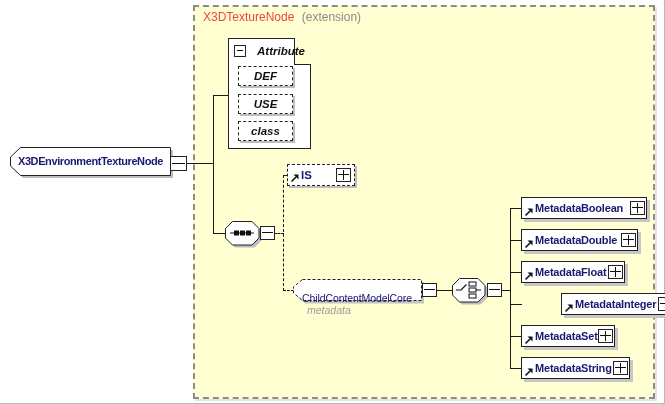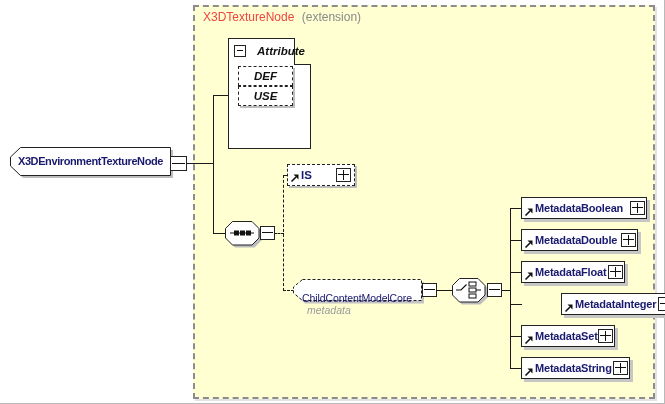--- a/index.html
+++ b/index.html
@@ -86,21 +86,22 @@
   <div class="hline" style="left:213px;top:95px;width:16px;"></div>
   <div class="hline" style="left:213px;top:233px;width:14px;"></div>
 
   <div class="attr-body"></div>
   <div class="attr-tab"></div>
   <div class="toggle" style="left:234px;top:45px;width:12px;height:12px;z-index:5;">
       <span class="bar-h"></span>
     </div>
   <div class="attr-label">Attribute</div>
   <div class="attr-item" style="top:66px;">DEF</div>
-  <div class="attr-item" style="top:86px;">USE</div>
+  <div class="attr-item" style="top:94px;">USE</div>
+  <div class="attr-item" style="top:121px;">class</div>
 
   <svg class="svg-shape" style="left:225px;top:221px;" width="40" height="30">
     <path d="M10 3 H29.5 L36.5 10 V19.5 L29.5 26.5 H10 L3 19.5 V10 Z" fill="#bdbdbd" stroke="none"></path>
     <path d="M7.5 .5 H27 L34 7.5 V17 L27 24 H7.5 L.5 17 V7.5 Z" fill="#ffffff" stroke="#222" stroke-width="1"></path>
     <g>
       <line x1="5" y1="12" x2="29" y2="12" stroke="#111" stroke-width="1"></line>
       <rect x="9" y="9.5" width="5" height="5" fill="#111"></rect>
       <rect x="15" y="9.5" width="5" height="5" fill="#111"></rect>
       <rect x="21" y="9.5" width="5" height="5" fill="#111"></rect>
     </g>

